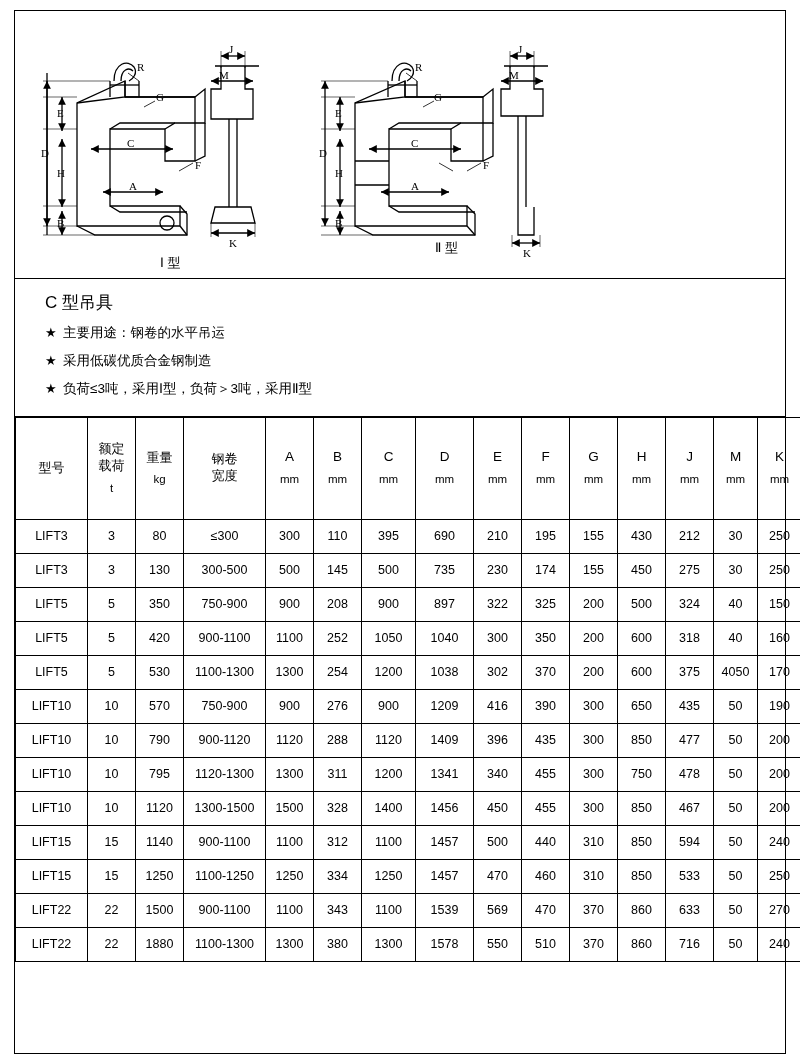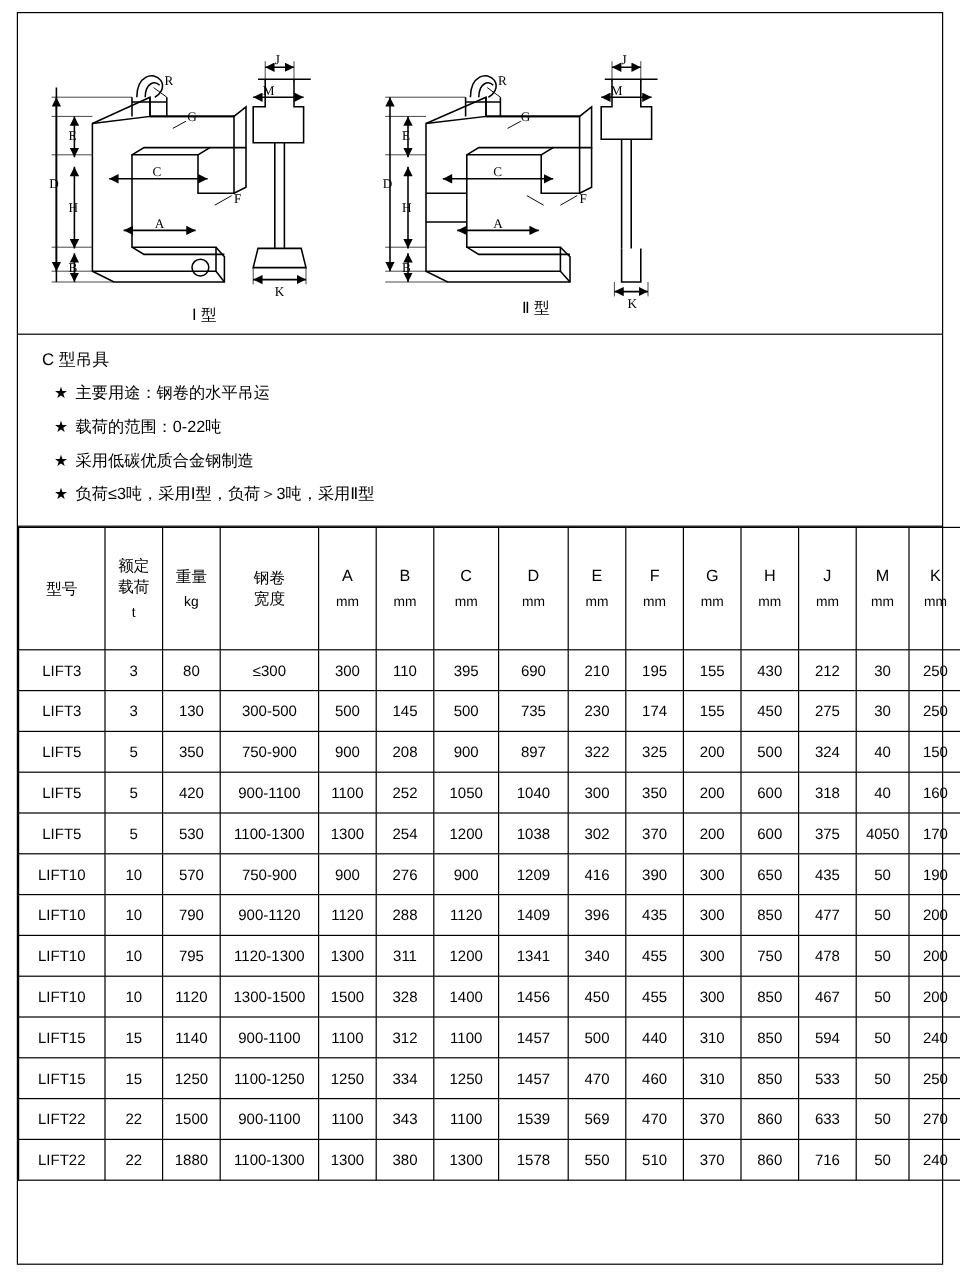--- a/index.html
+++ b/index.html
@@ -37,31 +37,31 @@
   }
   .diagram svg {
     display: block;
   }
   .type-label {
     position: absolute;
     font-size: 13px;
     font-family: "Liberation Sans", sans-serif;
   }
   .type-1 { left: 145px; top: 243px; }
-  .type-2 { left: 420px; top: 237px; }
+  .type-2 { left: 420px; top: 228px; }
 
   
   .desc {
     padding: 10px 0 6px 18px;
     border-bottom: 1px solid #000;
     box-sizing: border-box;
   }
   .desc .title {
-    font-size: 14px;
-    margin: 2px 0 12px 2px;
+    font-size: 17px;
+    margin: 2px 0 12px 12px;
   }
   .desc ul {
     list-style: none;
     margin: 12px;
     padding: 0;
   }
   .desc li {
     font-size: 13.5px;
     margin: 0 0 13px 0;
     line-height: 1.1;
@@ -296,23 +296,20 @@
       <div class="type-label type-2">Ⅱ 型</div>
     </div>
 
     <div class="desc">
       <div class="title">C 型吊具</div>
       <ul>
         <li>
           <span class="star">★</span><span>主要用途：钢卷的水平吊运</span>
         </li>
         <li>
-          <span class="star">★</span><span>载荷的范围：0-22吨</span>
-        </li>
-        <li>
           <span class="star">★</span><span>采用低碳优质合金钢制造</span>
         </li>
         <li>
           <span class="star">★</span><span>负荷≤3吨，采用Ⅰ型，负荷＞3吨，采用Ⅱ型</span>
         </li>
       </ul>
     </div>
 
     <table class="spec">
       <colgroup>

